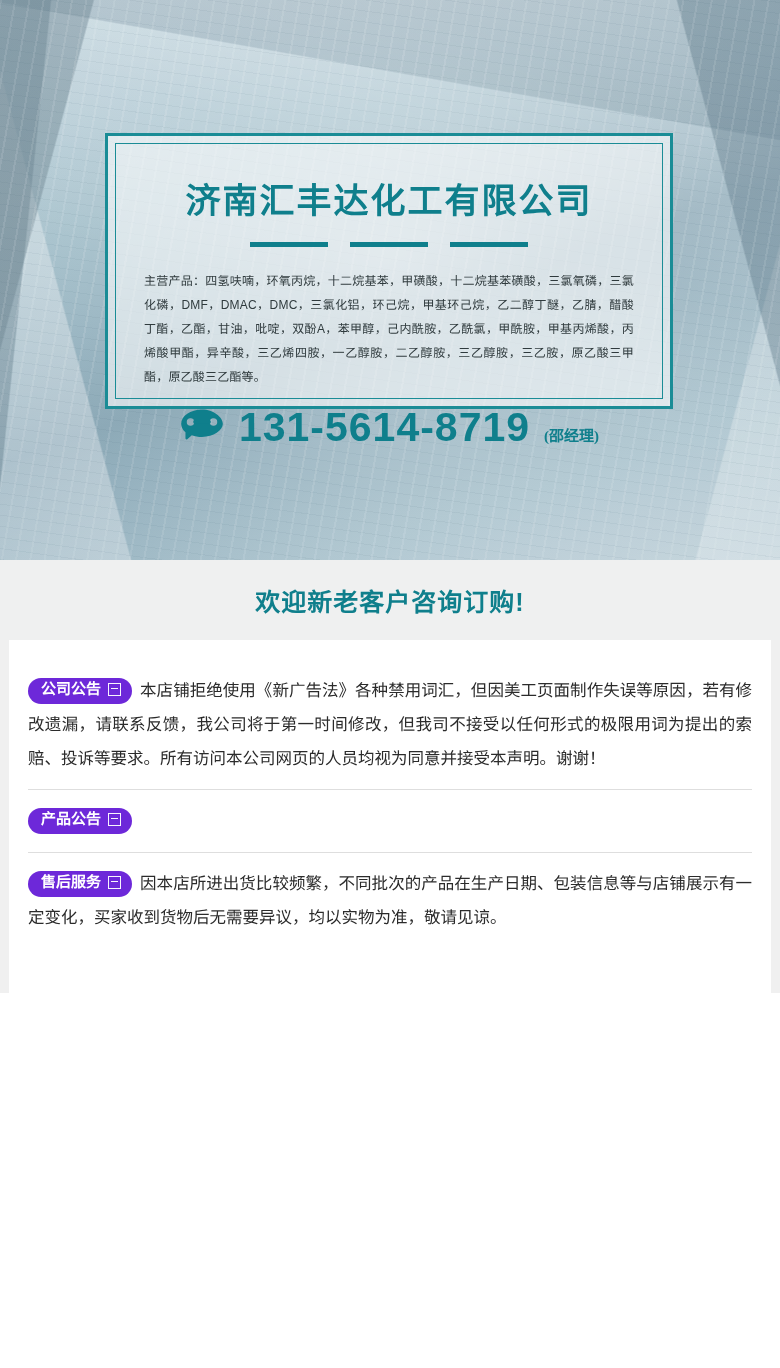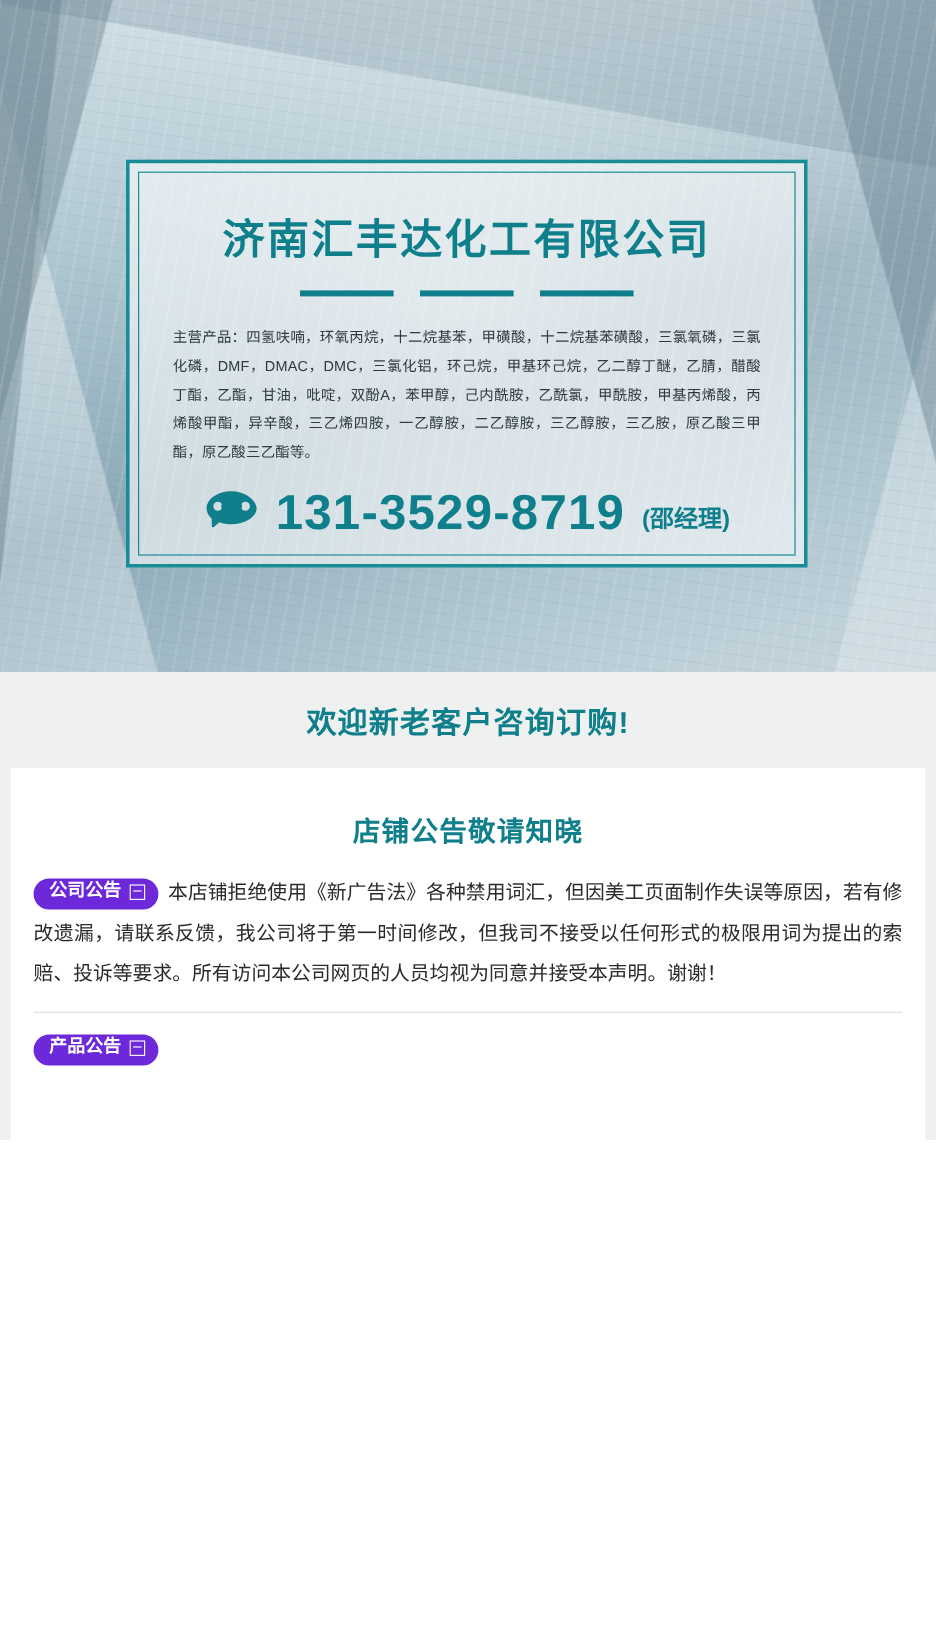--- a/index.html
+++ b/index.html
@@ -62,21 +62,21 @@
     position: absolute;
     inset: 0;
     background: radial-gradient(ellipse at 50% 45%, rgba(255,255,255,0.38) 0%, rgba(255,255,255,0.10) 55%, rgba(150,180,195,0.18) 100%);
   }
 
   .card {
     position: absolute;
     left: 105px;
     top: 133px;
     width: 568px;
-    height: 340px;
+    height: 276px;
     border: 3px solid #1a8c96;
     background: rgba(255,255,255,0.58);
     box-sizing: border-box;
   }
   .card-inner {
     position: absolute;
     inset: 7px;
     border: 1px solid #1a8c96;
     box-sizing: border-box;
     padding: 26px 28px 0 28px;
@@ -125,24 +125,25 @@
     margin-bottom: 4px;
   }
   .phone-number {
     font-size: 41px;
     font-weight: bold;
     color: #0f7f8c;
     letter-spacing: 1px;
     line-height: 1;
   }
   .phone-contact {
-    font-size: 20px;
+    font-size: 15px;
     font-weight: bold;
     color: #0f7f8c;
     margin-bottom: 3px;
+    font-family: Liberation Serif, serif;
   }
 
   
   .welcome {
     background: #eff0f0;
     height: 80px;
     display: flex;
     align-items: center;
     justify-content: center;
   }
@@ -257,49 +258,56 @@
           <span></span>
         </div>
 
         <div class="products">主营产品：四氢呋喃，环氧丙烷，十二烷基苯，甲磺酸，十二烷基苯磺酸，三氯氧磷，三氯化磷，DMF，DMAC，DMC，三氯化铝，环己烷，甲基环己烷，乙二醇丁醚，乙腈，醋酸丁酯，乙酯，甘油，吡啶，双酚A，苯甲醇，己内酰胺，乙酰氯，甲酰胺，甲基丙烯酸，丙烯酸甲酯，异辛酸，三乙烯四胺，一乙醇胺，二乙醇胺，三乙醇胺，三乙胺，原乙酸三甲酯，原乙酸三乙酯等。</div>
 
         <div class="phone-row">
           <svg class="phone-icon" viewBox="0 0 64 50" aria-hidden="true">
             <path fill="currentColor" d="M32 2C16 2 3 11 3 22c0 4.5 2.2 8.6 6 11.8v8.4c0 1.3 1.5 2 2.5 1.1l6.3-5.6c4.2 1.6 9.1 2.5 14.2 2.5 16 0 29-9 29-18.2S48 2 32 2zm-16 22.5a5.2 5.2 0 1 1 0-10.4 5.2 5.2 0 0 1 0 10.4zm32 0a5.2 5.2 0 1 1 0-10.4 5.2 5.2 0 0 1 0 10.4z"></path>
             <rect x="20" y="16.5" width="24" height="5.5" rx="2" fill="currentColor"></rect>
           </svg>
-          <div class="phone-number">131-3529-8719</div>
+          <div class="phone-number">131-5614-8719</div>
           <div class="phone-contact">(邵经理)</div>
         </div>
 
       </div>
     </div>
   </section>
 
   <section class="welcome">
     <div class="welcome-text">欢迎新老客户咨询订购!</div>
   </section>
 
   <section class="notice">
-    <div class="notice-title">店铺公告敬请知晓</div>
 
     <div class="block">
       <div class="block-body">
         <span class="tag">
             <span>公司公告</span>
             <span class="tag-mark"></span>
           </span><span>本店铺拒绝使用《新广告法》各种禁用词汇，但因美工页面制作失误等原因，若有修改遗漏，请联系反馈，我公司将于第一时间修改，但我司不接受以任何形式的极限用词为提出的索赔、投诉等要求。所有访问本公司网页的人员均视为同意并接受本声明。谢谢！</span>
       </div>
     </div>
 
     <div class="block">
       <div class="block-body">
         <span class="tag">
             <span>产品公告</span>
             <span class="tag-mark"></span>
           </span>
       </div>
     </div>
 
+    <div class="block">
+      <div class="block-body">
+        <span class="tag">
+            <span>售后服务</span>
+            <span class="tag-mark"></span>
+          </span><span>因本店所进出货比较频繁，不同批次的产品在生产日期、包装信息等与店铺展示有一定变化，买家收到货物后无需要异议，均以实物为准，敬请见谅。</span>
+      </div>
+    </div>
 
   </section>
 
 </div>
 
 </body></html>

